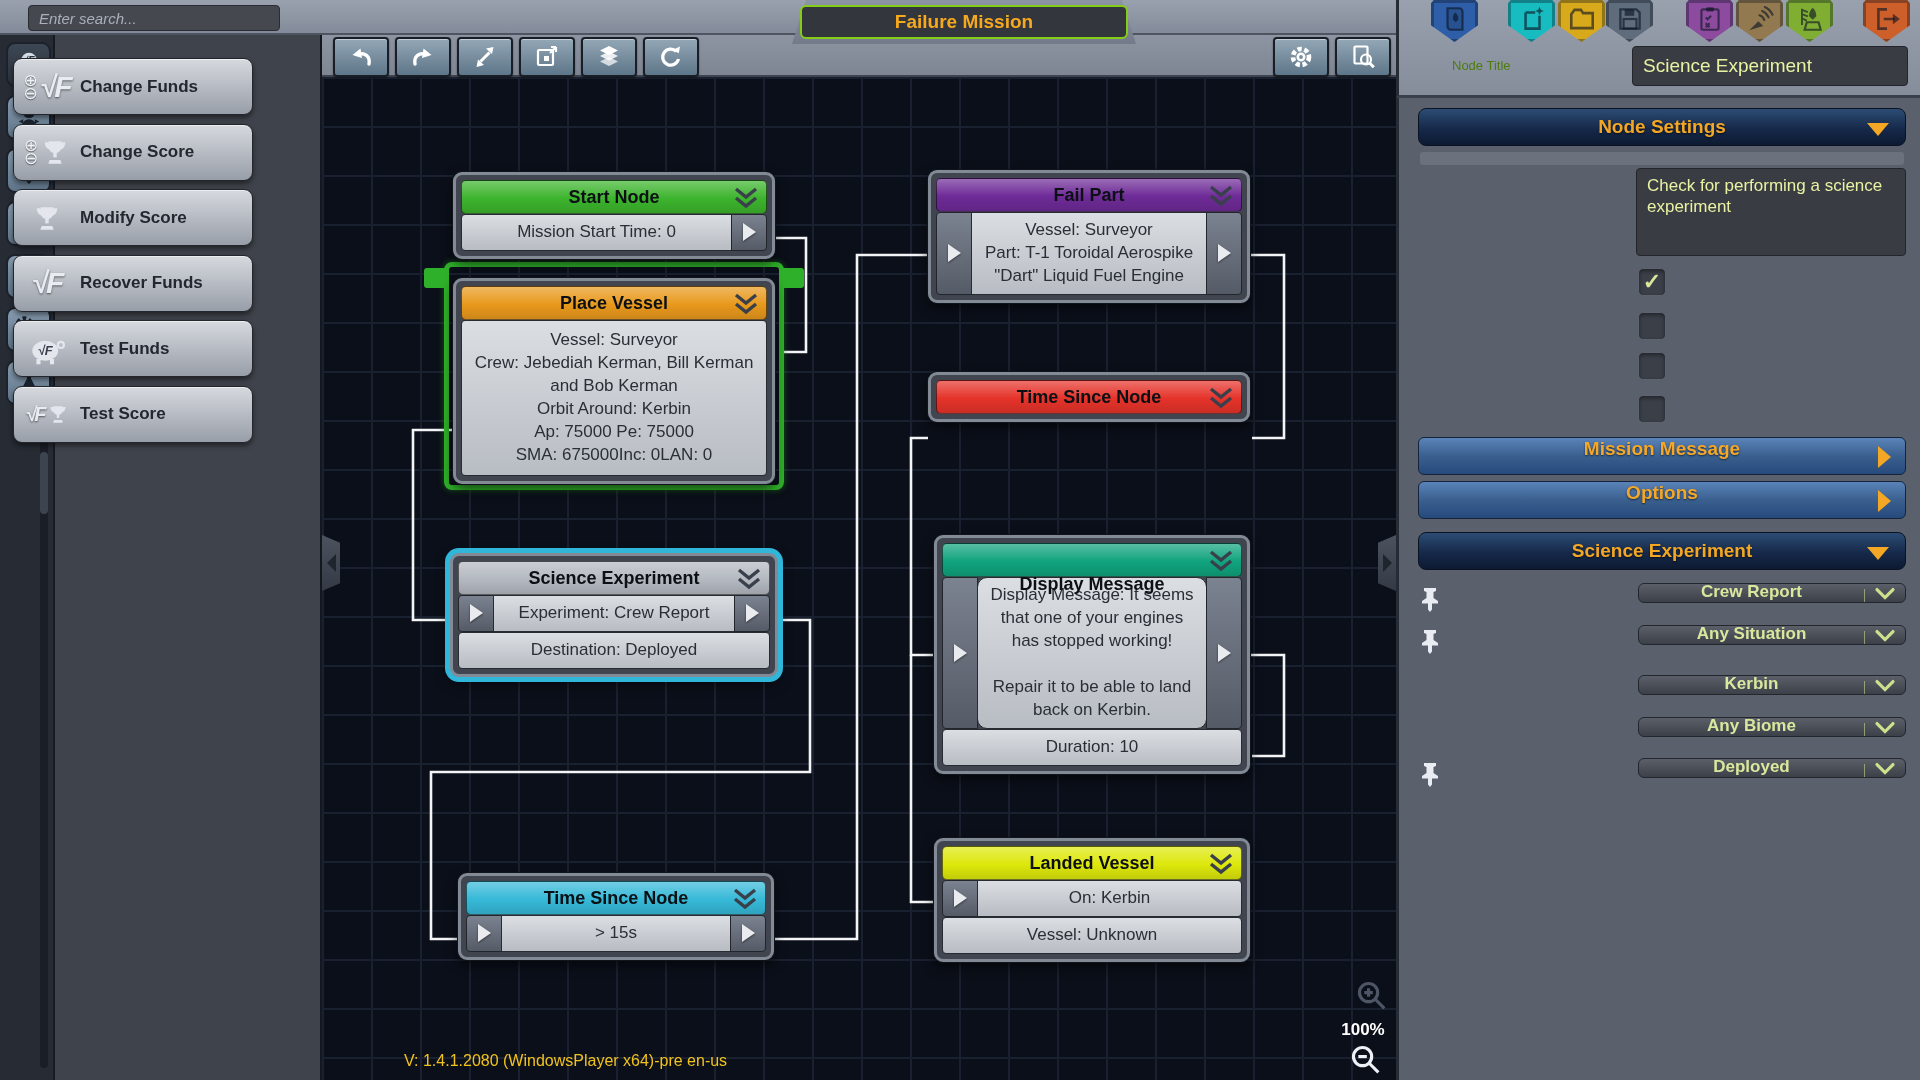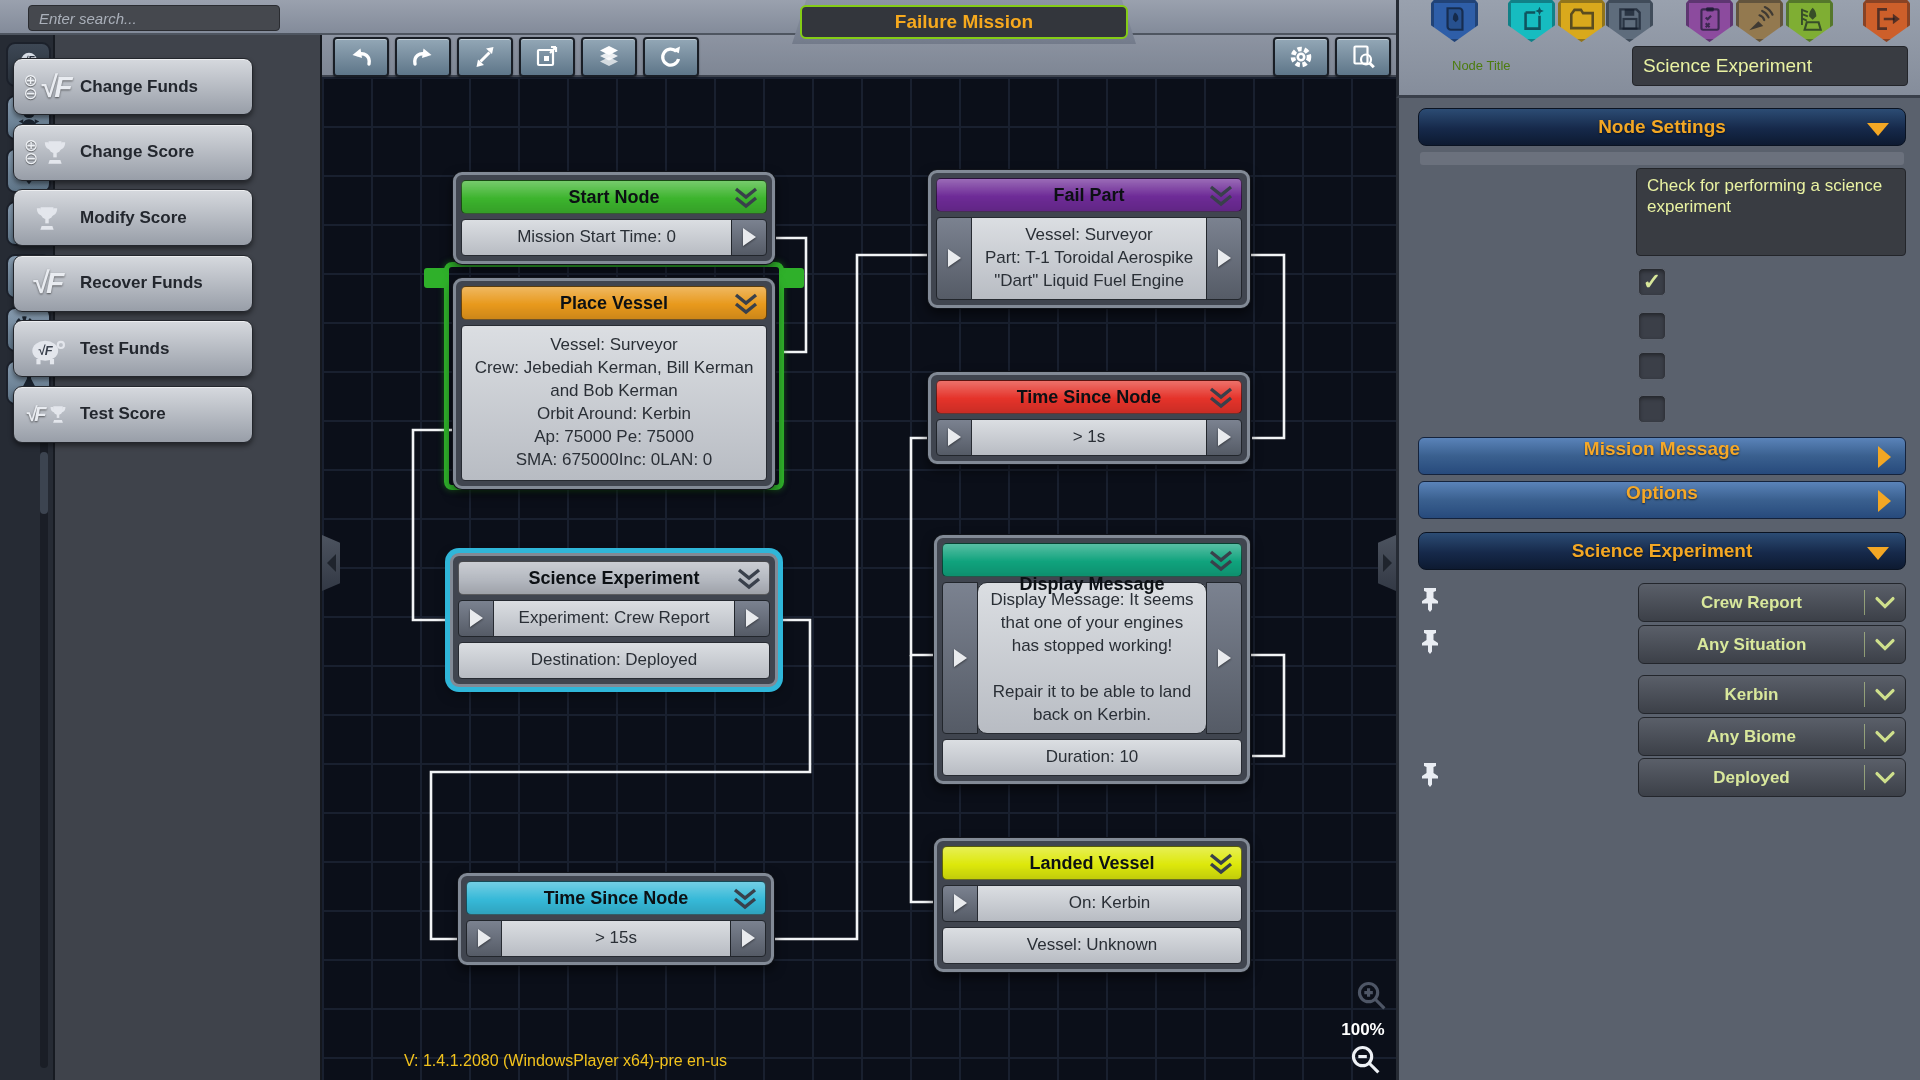--- a/index.html
+++ b/index.html
@@ -79,21 +79,21 @@
   #collapse-right .tri { border-left:9px solid #1f242d; }
 
   #version-text { left:404px; top:1052px; z-index:3; color:#f2c21c; font-size:16px; }
   #zoom-level { left:1330px; top:1020px; width:66px; z-index:3; color:#fff; font-size:17px; text-align:center; font-weight:bold;}
   .zoombtn { position:absolute; z-index:3; cursor:pointer; }
   .zoombtn svg { width:34px; height:34px; }
 
   
   .node { position:absolute; z-index:2; background:#40454f; border:3px solid #828a96; border-radius:9px;
           box-shadow:0 0 0 1px #11141a, 0 5px 12px rgba(0,0,0,.6); padding:5px;
-          display:flex; flex-direction:column; gap:5px; }
+          display:flex; flex-direction:column; }
   .node.selected { box-shadow:0 0 0 5px #2fb6d9, 0 5px 14px rgba(0,0,0,.65); }
   .node-head { position:relative; height:34px; border-radius:5px; border:1px solid rgba(0,0,0,.55);
                display:flex; align-items:center; justify-content:center;
                font-size:18px; font-weight:bold; color:#0c1014; cursor:grab;
                background-image:linear-gradient(rgba(255,255,255,.30),rgba(255,255,255,0) 55%, rgba(0,0,0,.12)); }
   .node-head.gray { background-color:#b4b8c0; }
   .node-head .chev { position:absolute; right:5px; top:4px; width:30px; height:26px; cursor:pointer; }
   .node-row { display:flex; align-items:stretch; }
   .row-text { flex:1; background:linear-gradient(#dbdee2,#b8bcc3); border:1px solid #272b32; border-radius:4px;
               display:flex; align-items:center; justify-content:center; text-align:center;
@@ -135,23 +135,23 @@
                border-left:13px solid #f3a724; }
   #ns-substrip { left:1420px; top:152px; width:484px; height:13px; background:#6b717d; border-radius:3px; z-index:6; }
   #description-box { left:1636px; top:168px; width:270px; height:88px; z-index:6;
                      background:#393c42; border:1px solid #23252a; border-radius:4px;
                      color:#e9f2a2; font-size:17px; padding:6px 10px; line-height:1.25; }
   .checkbox { position:absolute; left:1638px; width:28px; height:28px; z-index:6; cursor:pointer;
               background:#3b3f48; border:1px solid #5d636e; border-radius:5px;
               box-shadow:inset 0 2px 4px rgba(0,0,0,.45);
               display:flex; align-items:center; justify-content:center;
               color:#d8e79a; font-size:22px; font-weight:bold; }
-  .dropdown { position:absolute; left:1638px; width:268px; height:39px; z-index:6; cursor:pointer;
+  .dropdown { position:absolute; left:1638px; width:268px; height:20px; z-index:6; cursor:pointer;
               background:linear-gradient(#5a5f69,#3c4048); border:1px solid #23262c; border-radius:6px;
-              display:flex; align-items:center; }
+              display:flex; align-items:flex-end; }
   .dd-value { flex:1; text-align:center; color:#d9e89c; font-size:17px; font-weight:bold; }
   .dd-sep { width:1px; height:70%; background:rgba(205,225,150,.55); }
   .dd-chev { width:40px; display:flex; align-items:center; justify-content:center; }
   .dd-chev svg { width:22px; height:16px; }
   .pin { position:absolute; left:1420px; width:20px; height:26px; z-index:6; cursor:pointer; }
 </style>
 </head>
 <body>
 
 <div class="abs" id="topbar"></div>
@@ -267,29 +267,20 @@
       </div>
     </div>
     <div class="node" style="left: 928px; top: 372px; width: 322px;">
       <div class="node-head" style="background-color: rgb(229, 51, 42);">
         <div style="padding: 0px 26px;">Time Since Node</div>
         <div class="chev"><svg viewBox="0 0 30 26">
             <path d="M5 4l10 8L25 4" fill="none" stroke="#39404b" stroke-width="3.4"></path>
             <path d="M5 13l10 8 10-8" fill="none" stroke="#39404b" stroke-width="3.4"></path>
           </svg></div>
       </div>
-      <div class="node-row">
-        <div class="conn l">
-          <div class="tri"></div>
-        </div>
-        <div class="row-text" style="border-radius: 0px;">&gt; 1s</div>
-        <div class="conn r">
-          <div class="tri"></div>
-        </div>
-      </div>
     </div>
     <div class="node" style="left: 934px; top: 535px; width: 316px;">
       <div class="node-head" style="background-color: rgb(16, 163, 125);">
         <div style="padding: 0px 26px; margin-top: 48px;">Display Message</div>
         <div class="chev"><svg viewBox="0 0 30 26">
             <path d="M5 4l10 8L25 4" fill="none" stroke="#39404b" stroke-width="3.4"></path>
             <path d="M5 13l10 8 10-8" fill="none" stroke="#39404b" stroke-width="3.4"></path>
           </svg></div>
       </div>
       <div class="node-row">

